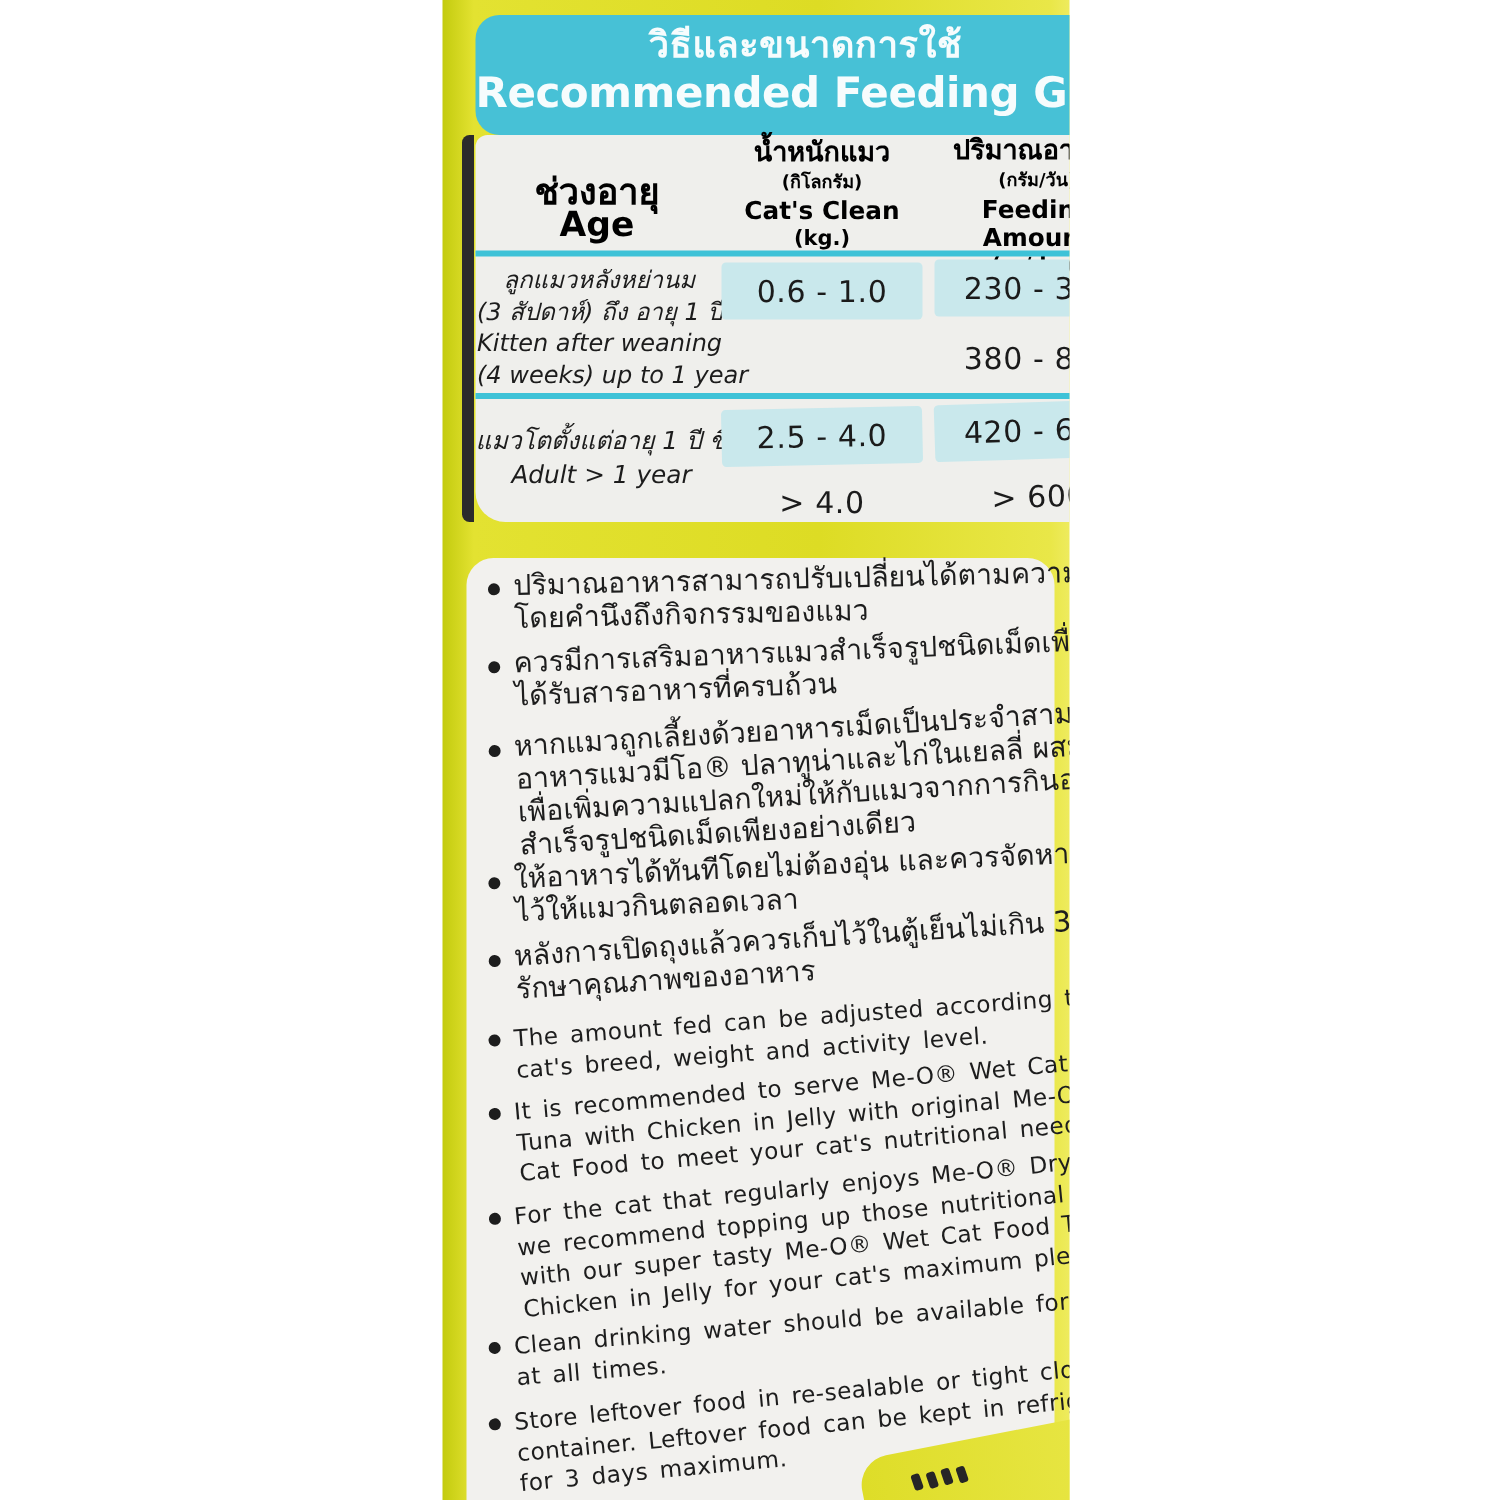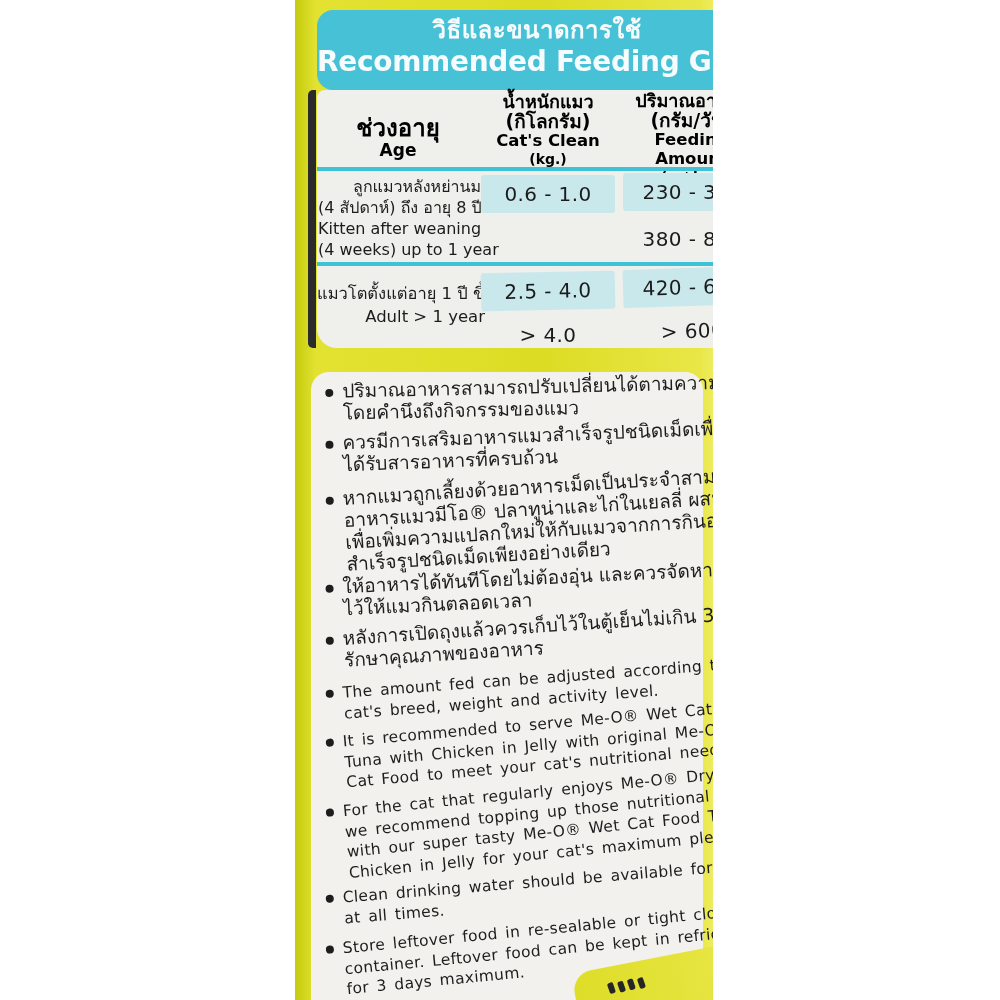--- a/index.html
+++ b/index.html
@@ -11,31 +11,31 @@
   .header-box{position:absolute;left:22px;top:10px;width:440px;height:80px;background:#47c1d6;
               border-radius:16px;color:#f6fcfd;text-align:center;overflow:visible;}
   .title-th{font-size:24px;font-weight:bold;line-height:30px;margin-top:5px;letter-spacing:.5px;}
   .title-en{font-size:28px;font-weight:bold;line-height:34px;letter-spacing:-.3px;white-space:nowrap;}
   
   .edge-shadow{position:absolute;left:13px;top:90px;width:8px;height:258px;background:#2b2b2b;border-radius:5px 0 0 5px;}
   .table-panel{position:absolute;left:22px;top:90px;width:445px;height:258px;background:#efefec;
                border-radius:8px 8px 20px 20px;color:#1e1e1e;}
   .hdr{position:absolute;text-align:center;font-weight:bold;color:#000000;}
   .hdr .t1{font-size:18px;line-height:21px;}
-  .hdr .t2{font-size:19px;line-height:19px;}
+  .hdr .t2{font-size:12px;line-height:19px;}
   .hdr .e1{font-size:16.5px;line-height:19px;}
   .hdr .e2{font-size:14px;line-height:18px;}
   .hdr-age{left:0;top:26px;width:162px;}
   .hdr-age .t1{font-size:24px;line-height:24px;}
-  .hdr-age .e1{font-size:17px;line-height:20px;text-align:center;}
+  .hdr-age .e1{font-size:23px;line-height:20px;text-align:center;}
   .hdr-weight{left:162px;top:1px;width:138px;}
   .hdr-amount{left:304px;top:0;width:141px;}
   .sep{position:absolute;left:0;width:445px;height:4px;background:#3ec2d7;}
   .sep1{top:77px;} .sep2{top:172px;}
-  .grp-label{position:absolute;text-align:right;color:#1c1c1c;}
+  .grp-label{position:absolute;text-align:center;color:#1c1c1c;font-style:italic;}
   .grp-label .l{font-size:16px;line-height:21px;white-space:nowrap;}
   .g1-label{left:1px;top:86px;width:163px;}
   .g2-label{left:0;top:192px;width:168px;}
   .g2-label .l{font-size:16.5px;line-height:23px;}
   .cell{position:absolute;height:38px;display:flex;align-items:center;justify-content:center;
         font-size:20px;font-weight:500;letter-spacing:.4px;color:#1b1b1b;border-radius:3px;white-space:nowrap;}
   .hl{background:#c9e8ec;}
   .c-g1r1w{left:164px;top:85px;width:134px;}
   .c-g1r1a{left:306px;top:83px;width:139px;}
   .c-g1r2w{left:164px;top:132px;width:134px;}
@@ -90,21 +90,21 @@
         <div class="t1">ปริมาณอาหาร</div>
         <div class="t2">(กรัม/วัน)</div>
         <div class="e1">Feeding Amount</div>
         <div class="e2">(g./day)</div>
       </div>
 
       <div class="sep sep1"></div>
 
       <div class="grp-label g1-label">
         <div class="l">ลูกแมวหลังหย่านม</div>
-        <div class="l">(4 สัปดาห์) ถึง อายุ 8 ปี</div>
+        <div class="l">(3 สัปดาห์) ถึง อายุ 1 ปี</div>
         <div class="l">Kitten after weaning</div>
         <div class="l">(4 weeks) up to 1 year</div>
       </div>
       <div class="cell hl c-g1r1w">0.6 - 1.0</div>
       <div class="cell hl c-g1r1a">230 - 380</div>
       <div class="cell c-g1r2a">380 - 860</div>
 
       <div class="sep sep2"></div>
 
       <div class="grp-label g2-label">

